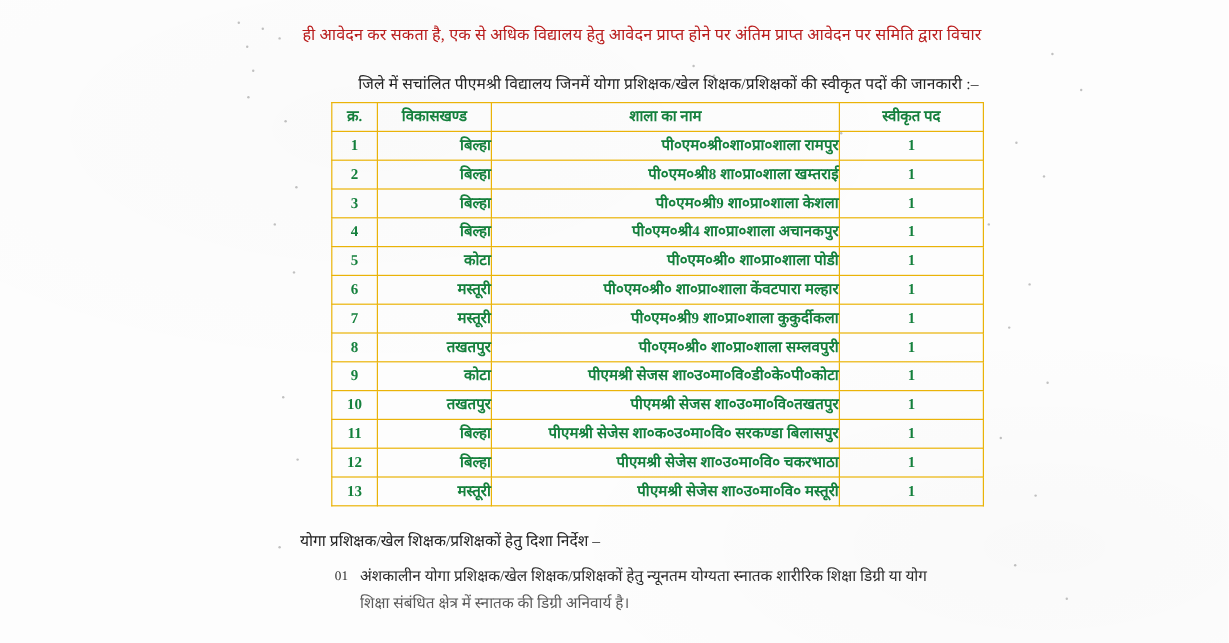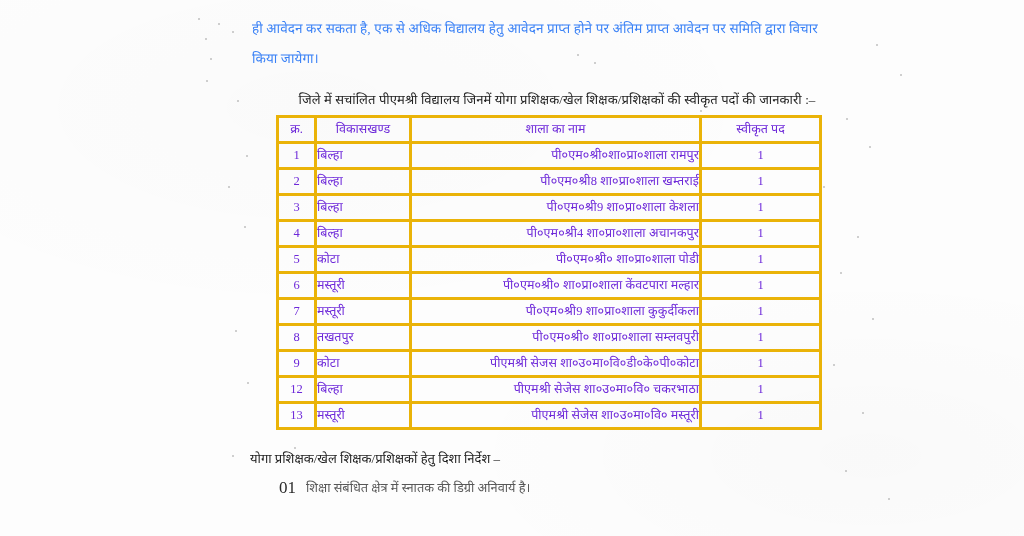--- a/index.html
+++ b/index.html
@@ -48,21 +48,21 @@
     position: absolute;
     left: 252px;
     top: 14px;
     width: 610px;
   }
 
   .para {
     font-size: 13.5px;
     line-height: 30px;
     letter-spacing: .1px;
-    color: #3b82f6;
+    color: #b91c1c;
     white-space: normal;
   }
   .para-l1 { width: 600px; }
   .para-l2 { width: 600px; }
 
   .table-caption {
     margin-top: 16px;
     margin-bottom: 5px;
     font-size: 13px;
     line-height: 20px;
@@ -75,37 +75,37 @@
   
   table.pos-table {
     border-collapse: collapse;
     width: 543px;
     margin-left: 24px;
     table-layout: fixed;
     background: transparent;
   }
   table.pos-table th,
   table.pos-table td {
-    border: 3px solid #eab308;
+    border: 1px solid #eab308;
     padding: 0;
     height: 23px;
-    font-weight: normal;
+    font-weight: bold;
     font-size: 12.5px;
-    color: #6d28d9;
+    color: #15803d;
     vertical-align: middle;
     line-height: 15px;
   }
   col.c-sno    { width: 38px; }
   col.c-block  { width: 95px; }
   col.c-school { width: 290px; }
   col.c-posts  { width: 120px; }
 
   th { text-align: center; }
   td.sno    { text-align: center; font-size: 12px; }
-  td.block  { text-align: left; }
+  td.block  { text-align: right; }
   td.school { text-align: right; letter-spacing: .1px; }
   td.posts  { text-align: center; }
 
   
   .notes {
     margin-top: 18px;
   }
   .notes-head {
     font-size: 13px;
     line-height: 22px;
@@ -113,21 +113,21 @@
     margin-left: -2px;
     white-space: nowrap;
   }
   .note-item {
     display: flex;
     align-items: flex-start;
     margin-top: 7px;
     margin-left: 27px;
   }
   .note-num {
-    font-size: 17px;
+    font-size: 11px;
     line-height: 22px;
     flex: 0 0 auto;
     margin-right: 10px;
     color: #2b2b2b;
   }
   .note-body {
     font-size: 12.8px;
     line-height: 23px;
     color: #2b2b2b;
     width: 560px;
@@ -168,21 +168,20 @@
   <div class="speck" style="left:862px;top:412px;width:2px;height:2px;"></div>
   <div class="speck" style="left:845px;top:470px;width:2px;height:2px;"></div>
   <div class="speck" style="left:888px;top:498px;width:2px;height:2px;"></div>
   <div class="speck" style="left:594px;top:62px;width:2px;height:2px;"></div>
   <div class="speck" style="left:577px;top:54px;width:2px;height:2px;"></div>
   <div class="speck" style="left:700px;top:110px;width:2px;height:2px;"></div>
 
   <div id="content">
 
     <div class="para para-l1">ही आवेदन कर सकता है, एक से अधिक विद्यालय हेतु आवेदन प्राप्त होने पर अंतिम प्राप्त आवेदन पर समिति द्वारा विचार</div>
-    <div class="para para-l2">किया जायेगा।</div>
 
     <div class="table-caption">जिले में सचांलित पीएमश्री विद्यालय जिनमें योगा प्रशिक्षक/खेल शिक्षक/प्रशिक्षकों की  स्वीकृत पदों की जानकारी  :–</div>
 
     <table class="pos-table">
       <colgroup>
         <col class="c-sno">
         <col class="c-block">
         <col class="c-school">
         <col class="c-posts">
       </colgroup>
@@ -243,39 +242,52 @@
           <td class="school">पी०एम०श्री० शा०प्रा०शाला सम्लवपुरी</td>
           <td class="posts">1</td>
         </tr>
         <tr>
           <td class="sno">9</td>
           <td class="block">कोटा</td>
           <td class="school">पीएमश्री सेजस शा०उ०मा०वि०डी०के०पी०कोटा</td>
           <td class="posts">1</td>
         </tr>
         <tr>
+          <td class="sno">10</td>
+          <td class="block">तखतपुर</td>
+          <td class="school">पीएमश्री सेजस शा०उ०मा०वि०तखतपुर</td>
+          <td class="posts">1</td>
+        </tr>
+        <tr>
+          <td class="sno">11</td>
+          <td class="block">बिल्हा</td>
+          <td class="school">पीएमश्री सेजेस शा०क०उ०मा०वि० सरकण्डा बिलासपुर</td>
+          <td class="posts">1</td>
+        </tr>
+        <tr>
           <td class="sno">12</td>
           <td class="block">बिल्हा</td>
           <td class="school">पीएमश्री सेजेस शा०उ०मा०वि० चकरभाठा</td>
           <td class="posts">1</td>
         </tr>
         <tr>
           <td class="sno">13</td>
           <td class="block">मस्तूरी</td>
           <td class="school">पीएमश्री सेजेस शा०उ०मा०वि० मस्तूरी</td>
           <td class="posts">1</td>
         </tr>
       </tbody>
     </table>
 
     <div class="notes">
       <div class="notes-head">योगा प्रशिक्षक/खेल शिक्षक/प्रशिक्षकों हेतु दिशा निर्देश –</div>
 
       <div class="note-item">
         <div class="note-num">01</div>
         <div>
+          <div class="note-body">अंशकालीन योगा प्रशिक्षक/खेल शिक्षक/प्रशिक्षकों हेतु न्यूनतम योग्यता स्नातक शारीरिक शिक्षा  डिग्री या योग</div>
           <div class="note-body note-line2">शिक्षा संबंधित क्षेत्र में स्नातक की डिग्री अनिवार्य है।</div>
         </div>
       </div>
     </div>
 
   </div>
 </div>
 
 </body></html>

